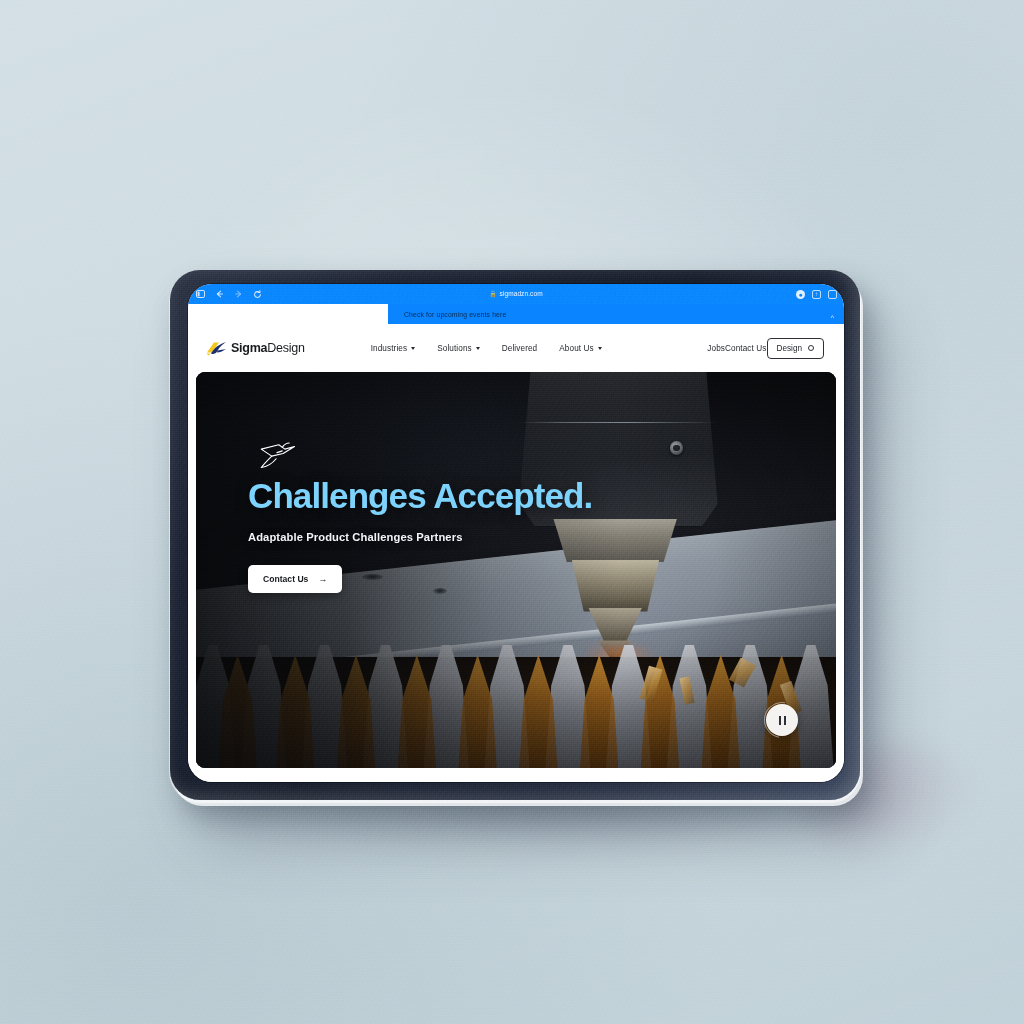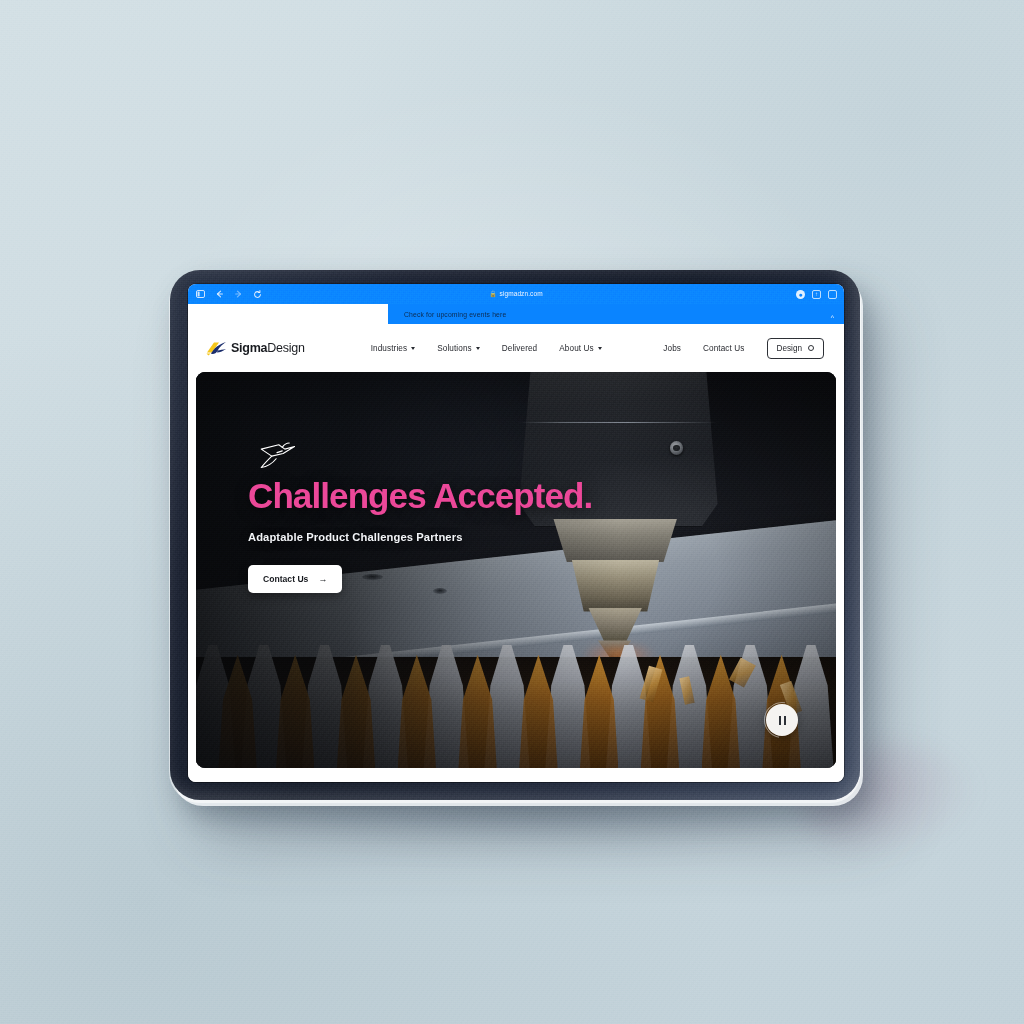--- a/index.html
+++ b/index.html
@@ -67,21 +67,21 @@
     width: 180px; height: 120px;
     border-radius: 50%;
     background: radial-gradient(ellipse at 30% 40%, rgba(150,110,140,.30) 0%, rgba(150,110,140,0) 70%);
     filter: blur(10px);
   }
 
   
   #screen {
     position: relative;
     width: 100%; height: 100%;
-    border-radius: 8px;
+    border-radius: 24px;
     overflow: hidden;
     background: #ffffff;
     box-shadow: 0 0 0 1px rgba(0,0,0,.35);
   }
 
   
   .chrome {
     position: relative;
     height: 20px;
     background: #0a84ff;
@@ -183,21 +183,21 @@
     cursor: pointer;
   }
   .caret {
     width: 0; height: 0;
     border-left: 2.6px solid transparent;
     border-right: 2.6px solid transparent;
     border-top: 3.2px solid #23262c;
     display: inline-block;
   }
 
-  .nav-right { margin-left: auto; display: flex; align-items: center; gap: 22px; }
+  .nav-right { margin-left: auto; display: flex; align-items: center; }
   .search-btn {
     display: flex; align-items: center; gap: 6px;
     border: 1px solid #2b2e34;
     border-radius: 4px;
     padding: 5px 9px;
     font-size: 8.2px;
     color: #1d1f25;
     background: #fff;
     cursor: pointer;
     white-space: nowrap;
@@ -356,21 +356,21 @@
   }
   .bird {
     position: absolute;
     left: 8px; top: -34px;
     width: 42px; height: 30px;
   }
   .headline {
     font-size: 35px;
     line-height: 1.12;
     font-weight: 700;
-    color: #ec4899;
+    color: #7dd3fc;
     letter-spacing: -.9px;
     text-shadow: 0 2px 14px rgba(0,0,0,.55);
     white-space: nowrap;
   }
   .subhead {
     margin-top: 16px;
     font-size: 11.2px;
     font-weight: 700;
     color: #f2f4f7;
     letter-spacing: .1px;

